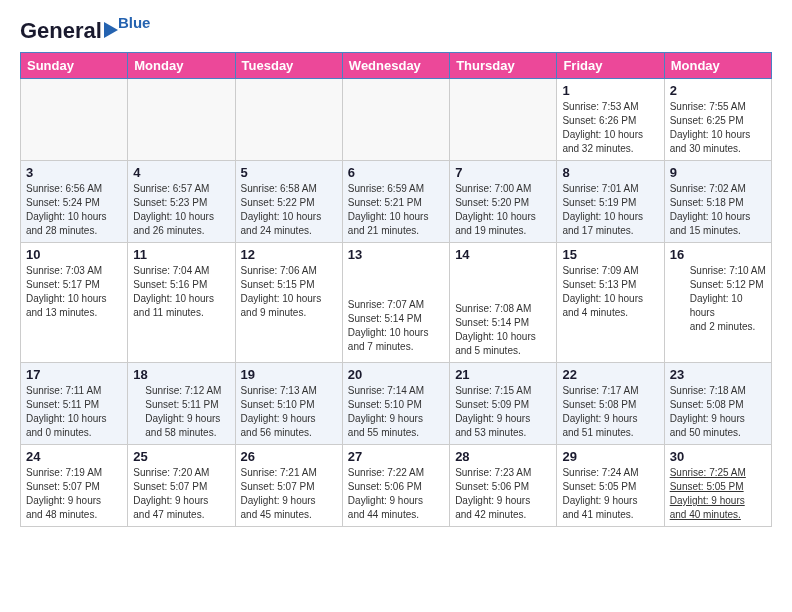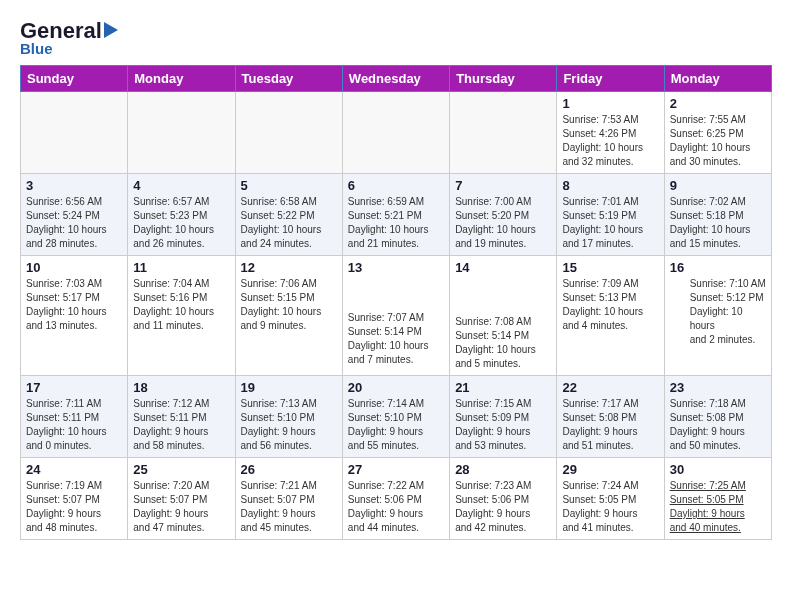--- a/index.html
+++ b/index.html
@@ -11,21 +11,21 @@
       overflow: hidden;
     }
     .header {
       display: flex;
       justify-content: space-between;
       align-items: flex-start;
       padding: 18px 20px 8px 20px;
     }
     .logo {
       display: flex;
-      flex-direction: column;
+      flex-direction: row;
       align-items: flex-start;
     }
     .logo-arrow {
       width: 0;
       height: 0;
       border-top: 8px solid transparent;
       border-bottom: 8px solid transparent;
       border-left: 14px solid #2563b0;
       margin-left: 2px;
       margin-top: -2px;
@@ -53,21 +53,21 @@
       width: 100%;
       border-collapse: collapse;
       padding: 0 10px;
       margin: 0 10px;
       width: calc(100% - 20px);
     }
     .calendar-wrapper {
       padding: 0 10px 10px 10px;
     }
     .calendar th {
-      background-color: #a21caf;
+      background-color: #ec4899;
       color: #fff;
       font-size: 13px;
       font-weight: bold;
       padding: 5px 6px;
       border: 1px solid #4a80c4;
       text-align: left;
     }
     .calendar td {
       vertical-align: top;
       border: 1px solid #ccc;
@@ -130,21 +130,21 @@
     <tbody id="calendar-body">
     <tr>
           <td class="empty"></td>
           <td class="empty"></td>
           <td class="empty"></td>
           <td class="empty"></td>
           <td class="empty"></td>
           <td>
             <span class="day-number">1</span>
             <div class="day-info" style="white-space: pre-line;">Sunrise: 7:53 AM
-Sunset: 4:26 PM
+Sunset: 6:26 PM
 Daylight: 10 hours
 and 32 minutes.</div>
           </td>
           <td>
             <span class="day-number">2</span>
             <div class="day-info" style="white-space: pre-line;">Sunrise: 7:55 AM
 Sunset: 6:25 PM
 Daylight: 10 hours
 and 30 minutes.</div>
           </td>
@@ -254,21 +254,21 @@
         <tr class="row-shaded">
           <td>
             <span class="day-number">17</span>
             <div class="day-info" style="white-space: pre-line;">Sunrise: 7:11 AM
 Sunset: 5:11 PM
 Daylight: 10 hours
 and 0 minutes.</div>
           </td>
           <td>
             <span class="day-number">18</span>
-            <div class="day-info" style="white-space: pre-line;">Sunrise: 7:12 AM
+            <div class="day-info" style="white-space: pre-line; margin-left: 12px;">Sunrise: 7:12 AM
 Sunset: 5:11 PM
 Daylight: 9 hours
 and 58 minutes.</div>
           </td>
           <td>
             <span class="day-number">19</span>
             <div class="day-info" style="white-space: pre-line;">Sunrise: 7:13 AM
 Sunset: 5:10 PM
 Daylight: 9 hours
 and 56 minutes.</div>

